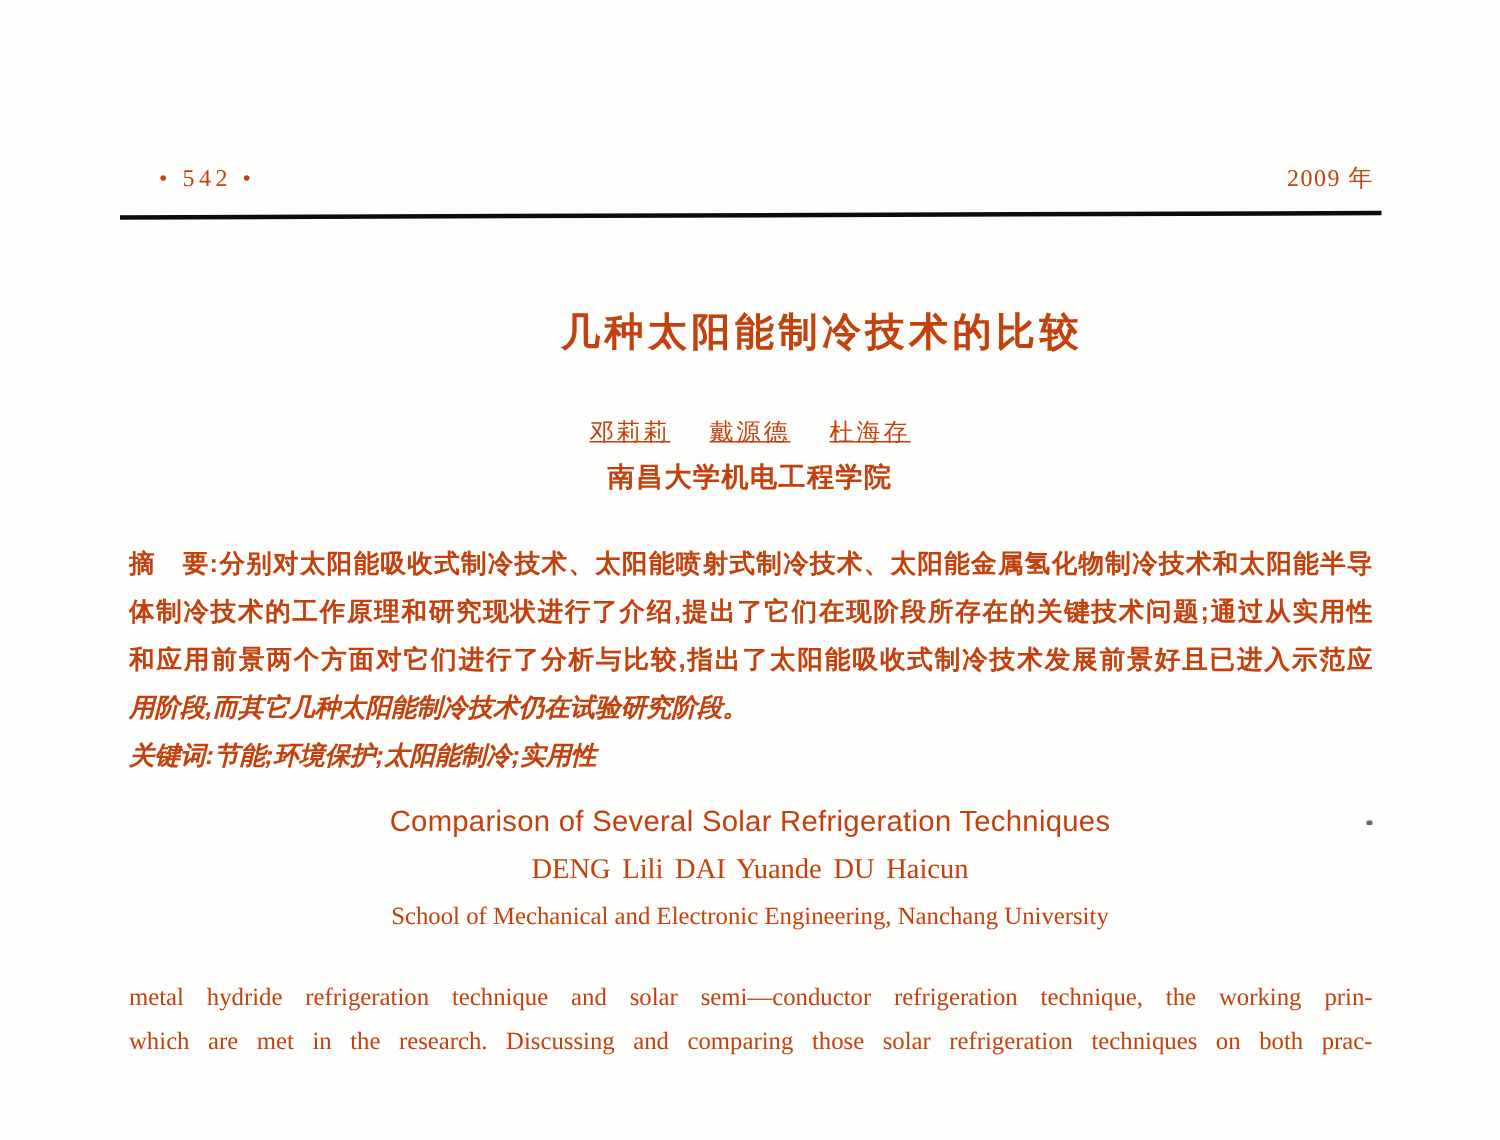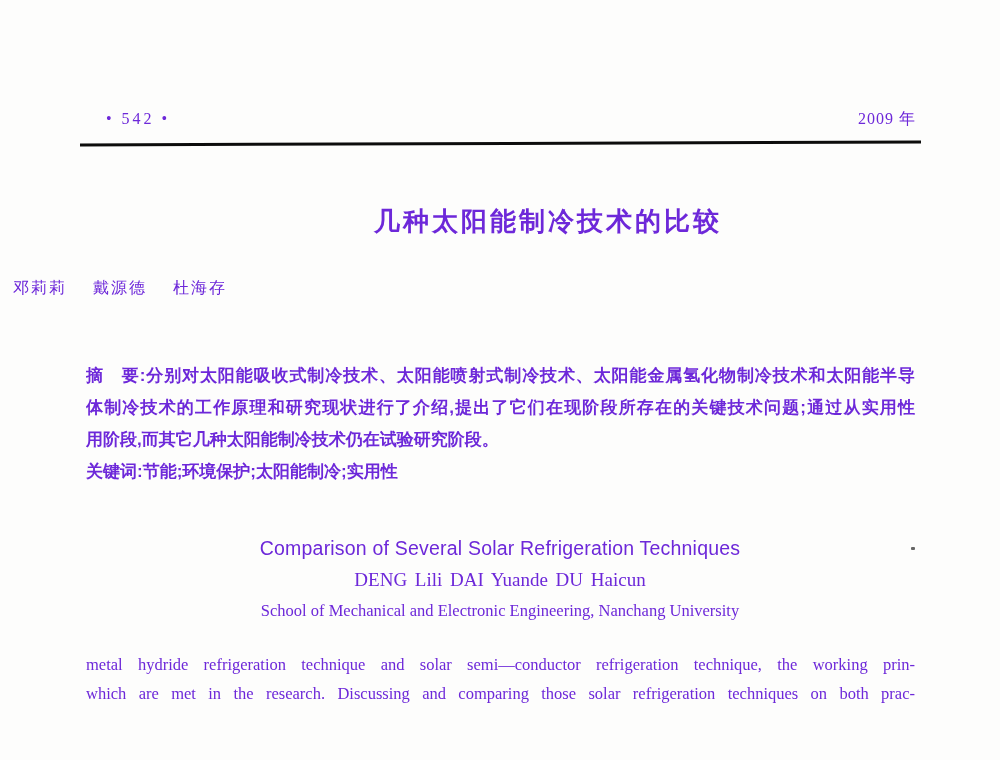--- a/index.html
+++ b/index.html
@@ -5,21 +5,21 @@
   html, body {
     margin: 0;
     padding: 0;
     background: #e8e8e8;
   }
   .page {
     position: relative;
     width: 1000px;
     height: 760px;
     background: #fdfdfc;
-    color: #6d28d9;
+    color: #c2410c;
     overflow: hidden;
     font-family: "Liberation Sans", sans-serif;
   }
 
   
   .running-head {
     position: absolute;
     top: 109px;
     left: 86px;
     right: 84px;
@@ -64,23 +64,24 @@
     font-size: 26px;
     font-weight: 700;
     letter-spacing: 3px;
     padding-left: 48px;
   }
   .authors-zh {
     position: absolute;
     top: 278px;
     left: 0;
     width: 100%;
-    text-align: left;
+    text-align: center;
     font-size: 16px;
     font-weight: 500;
+    text-decoration: underline;
   }
   .authors-zh .author { margin: 0 13px; letter-spacing: 2px; }
   .affiliation-zh {
     position: absolute;
     top: 306px;
     left: 0;
     width: 100%;
     text-align: center;
     font-size: 18px;
     font-weight: 700;
@@ -97,20 +98,21 @@
   .zline {
     line-height: 32px;
     height: 32px;
     text-align: justify;
     text-align-last: justify;
     overflow: hidden;
   }
   .zline.partial {
     text-align: left;
     text-align-last: left;
+    font-style: italic;
   }
   .z-label { font-weight: 800; }
 
   
   .title-en {
     position: absolute;
     top: 537px;
     left: 0;
     width: 100%;
     text-align: center;
@@ -173,24 +175,26 @@
   <div class="running-head">
     <span class="page-number">• 542 •</span>
     <span class="issue-year">2009 年</span>
   </div>
   <div class="head-rule"></div>
 
   <div class="title-zh">几种太阳能制冷技术的比较</div>
 
   <div class="authors-zh"><span class="author">邓莉莉</span><span class="author">戴源德</span><span class="author">杜海存</span></div>
 
+  <div class="affiliation-zh">南昌大学机电工程学院</div>
 
   <div class="abstract-zh">
     <div class="zline"><span class="z-label">摘　要:</span><span>分别对太阳能吸收式制冷技术、太阳能喷射式制冷技术、太阳能金属氢化物制冷技术和太阳能半导</span></div>
     <div class="zline">体制冷技术的工作原理和研究现状进行了介绍,提出了它们在现阶段所存在的关键技术问题;通过从实用性</div>
+    <div class="zline">和应用前景两个方面对它们进行了分析与比较,指出了太阳能吸收式制冷技术发展前景好且已进入示范应</div>
     <div class="zline partial">用阶段,而其它几种太阳能制冷技术仍在试验研究阶段。</div>
     <div class="zline partial"><span class="z-label">关键词:</span><span>节能;环境保护;太阳能制冷;实用性</span></div>
   </div>
 
   <div class="title-en">Comparison of Several Solar Refrigeration Techniques</div>
   <div class="authors-en">DENG Lili DAI Yuande DU Haicun</div>
   <div class="affiliation-en">School of Mechanical and Electronic Engineering, Nanchang University</div>
 
   <div class="abstract-en">
     <div class="eline">metal hydride refrigeration technique and solar semi—conductor refrigeration technique, the working prin-</div>

